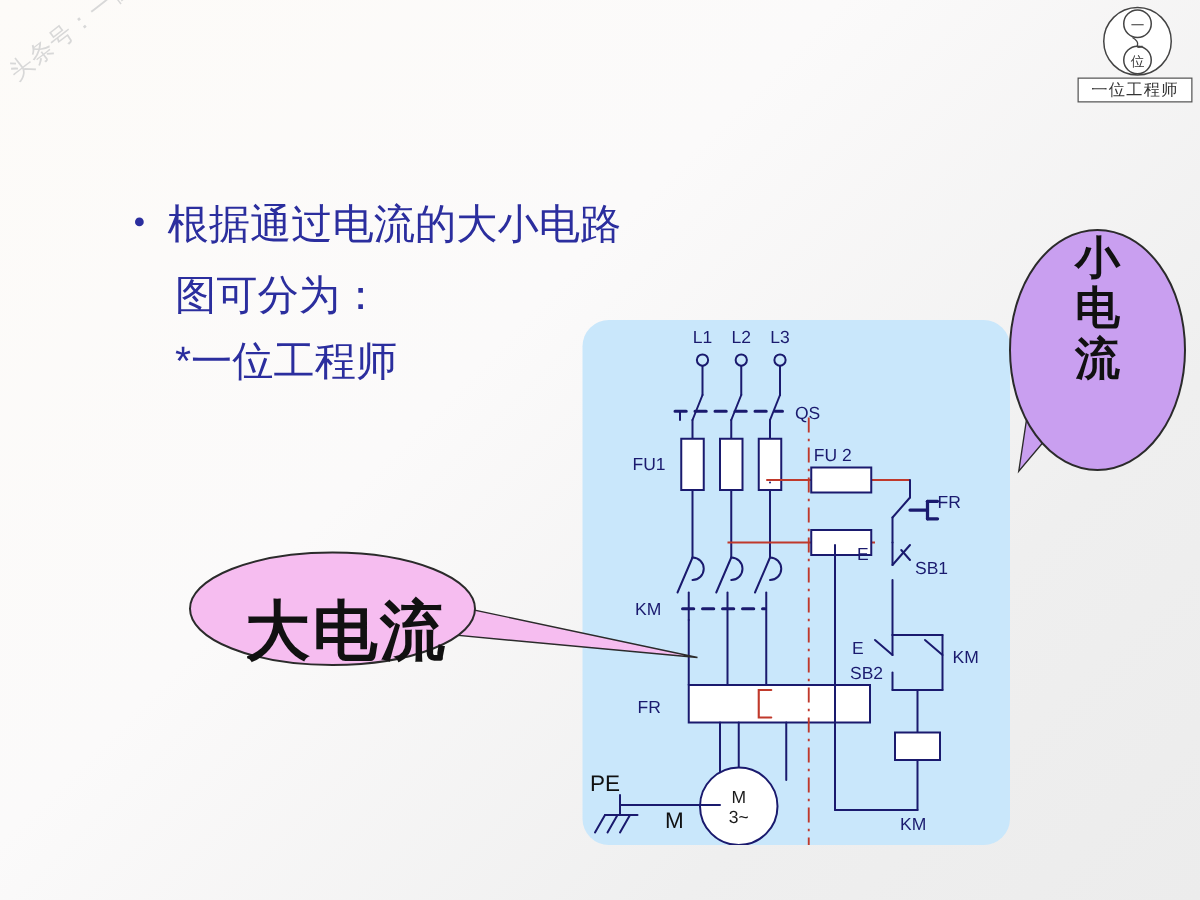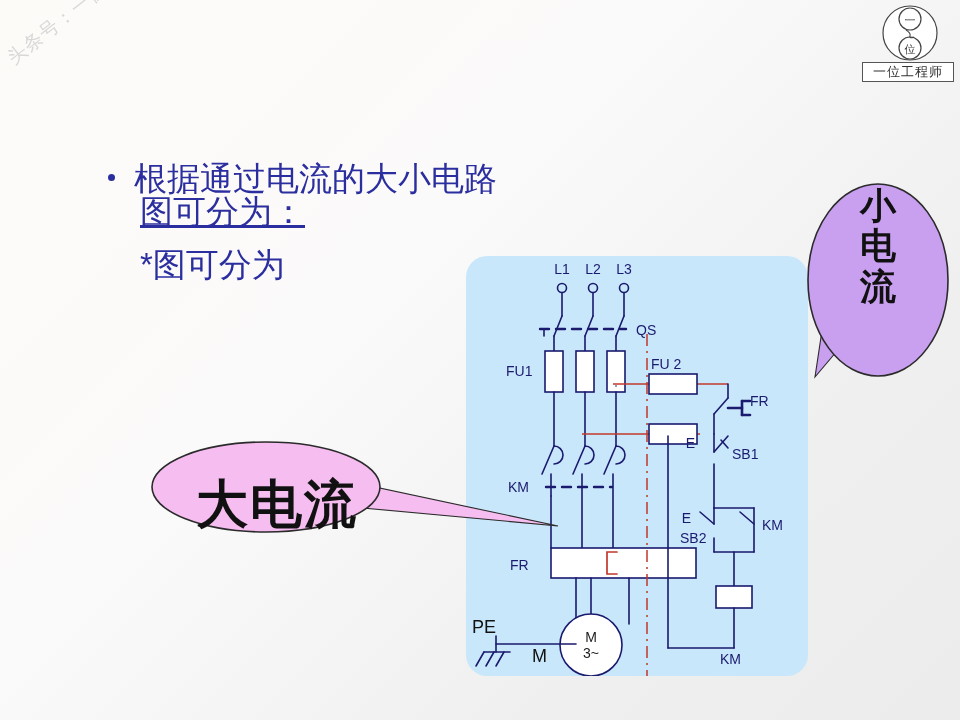--- a/index.html
+++ b/index.html
@@ -53,21 +53,21 @@
     color: #2b2e9e;
     font-size: 33px;
     line-height: 1.0;
   }
   #bullets .line1 { position: relative; padding-left: 34px; }
   #bullets .dot {
     position: absolute; left: 8px; top: 12px;
     width: 7px; height: 7px; border-radius: 50%;
     background: #2b2e9e;
   }
-  #bullets .line2 { margin-top: 0; padding-left: 40px; text-decoration: underline; }
+  #bullets .line2 { margin-top: 24px; padding-left: 40px; }
   #bullets .line3 { margin-top: 18px; padding-left: 40px; }
   #bullets .line4 { margin-top: 20px; padding-left: 40px; }
 
   
   #circuit {
     position: absolute;
     left: 466px; top: 256px;
     width: 342px; height: 420px;
     background: #c9e7fb;
     border-radius: 21px;
@@ -114,21 +114,21 @@
     </svg>
     <div class="logobox">一位工程师</div>
   </div>
 
   <div id="bullets">
     <div class="line1">
       <span class="dot"></span>
       <span>根据通过电流的大小电路</span>
     </div>
     <div class="line2">图可分为：</div>
-    <div class="line4">*图可分为</div>
+    <div class="line4">*一位工程师</div>
   </div>
 
   <div id="circuit">
     <svg width="342" height="420" viewBox="0 0 342 420">
       <g stroke="#1a1a6e" stroke-width="1.6" fill="none" stroke-linecap="round">
 
         <circle cx="96" cy="32" r="4.5" fill="#c9e7fb"></circle>
         <circle cx="127" cy="32" r="4.5" fill="#c9e7fb"></circle>
         <circle cx="158" cy="32" r="4.5" fill="#c9e7fb"></circle>
 

